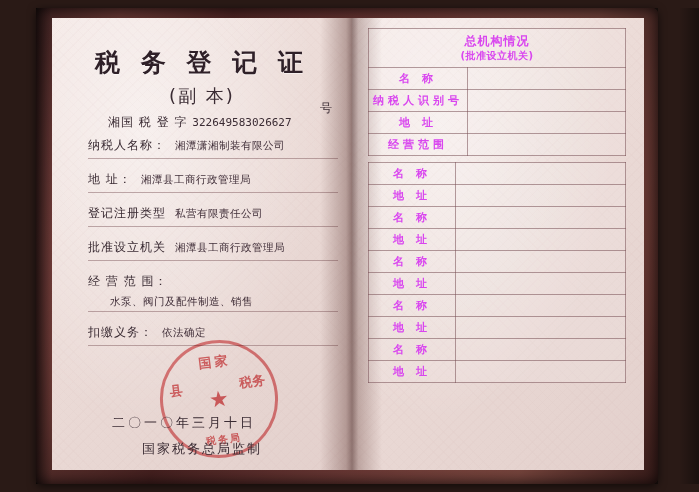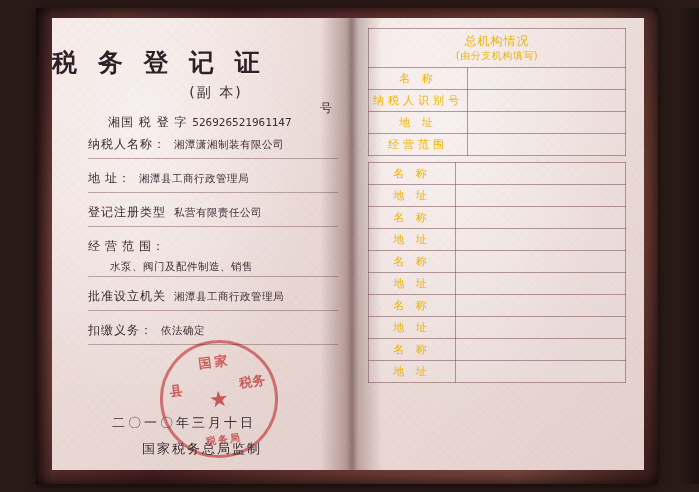--- a/index.html
+++ b/index.html
@@ -78,37 +78,36 @@
   }
 
   
   .cn { font-family: "DejaVu Sans", "Liberation Sans", sans-serif; color: #3a2b33; }
 
   .doc-title {
     position: absolute;
     top: 28px;
     left: 0;
     width: 300px;
-    text-align: left;
+    text-align: center;
     font-size: 25px;
     font-weight: bold;
     letter-spacing: 6px;
     color: #2f2028;
     text-shadow: 0 1px 0 rgba(255,255,255,0.5);
   }
   .doc-subtitle {
     position: absolute;
     top: 66px;
     left: 0;
     width: 300px;
     text-align: center;
-    font-size: 14px;
+    font-size: 18px;
     letter-spacing: 2px;
     color: #3a2b33;
-    margin-left: 14px;
   }
 
   .reg-line {
     position: absolute;
     top: 96px;
     left: 56px;
     width: 230px;
     font-size: 12px;
     letter-spacing: 1px;
     color: #3a2b33;
@@ -125,21 +124,20 @@
     left: 320px;
     font-size: 12px;
     color: #3a2b33;
   }
 
   .fields { position: absolute; left: 36px; top: 116px; width: 250px; }
   .field {
     position: relative;
     margin-bottom: 12px;
     min-height: 22px;
-    font-family: Liberation Serif, serif;
   }
   .field-label {
     font-size: 12px;
     letter-spacing: 1px;
     color: #3a2b33;
     display: inline-block;
   }
   .field-value {
     font-size: 10.5px;
     color: #42303a;
@@ -226,22 +224,22 @@
   }
   .tbl {
     width: 100%;
     border-collapse: collapse;
     background: rgba(255,255,255,0.10);
   }
   .tbl td, .tbl th {
     border: 1px solid rgba(120,80,85,0.55);
     height: 21px;
     font-size: 11px;
-    color: #eab308;
-    font-weight: normal;
+    color: #d946ef;
+    font-weight: bold;
     padding: 0 4px;
   }
   .tbl .hdr {
     text-align: center;
     height: 38px;
     line-height: 1.35;
     letter-spacing: 1px;
     font-size: 12px;
   }
   .tbl .hdr .sub { font-size: 10px; letter-spacing: 0.5px; display: block;}
@@ -281,21 +279,21 @@
   <div class="pages">
 
     <div class="page page-left">
       <div class="texture"></div>
 
       <div class="doc-title cn">税 务 登 记 证</div>
       <div class="doc-subtitle cn">(副 本)</div>
 
       <div class="reg-line cn">
         <span>湘国  税  登  字</span>
-        <span class="num">526926521961147</span>
+        <span class="num">322649583026627</span>
       </div>
 
       <div class="fields cn">
 
         <div class="field">
           <span class="field-label">纳税人名称：</span>
           <span class="field-value">湘潭潇湘制装有限公司</span>
           <span class="field-underline"></span>
         </div>
 
@@ -306,28 +304,28 @@
           <span class="field-underline"></span>
         </div>
 
         <div class="field">
           <span class="field-label">登记注册类型</span>
           <span class="field-value">私营有限责任公司</span>
           <span class="field-underline"></span>
         </div>
 
         <div class="field">
+          <span class="field-label">批准设立机关</span>
+          <span class="field-value">湘潭县工商行政管理局</span>
+          <span class="field-underline"></span>
+        </div>
+
+        <div class="field">
           <span class="field-label">经 营 范 围：</span>
           <span class="field-value second-row">水泵、阀门及配件制造、销售</span>
-          <span class="field-underline"></span>
-        </div>
-
-        <div class="field">
-          <span class="field-label">批准设立机关</span>
-          <span class="field-value">湘潭县工商行政管理局</span>
           <span class="field-underline"></span>
         </div>
 
         <div class="field">
           <span class="field-label">扣缴义务：</span>
           <span class="field-value">依法确定</span>
           <span class="field-underline"></span>
         </div>
 
       </div>
@@ -351,21 +349,21 @@
     <div class="gutter"></div>
   </div>
 
   <div class="tbl-wrap">
 
     <table class="tbl cn">
       <tbody>
           <tr>
         <td class="hdr" colspan="2">
           <span>总机构情况</span>
-          <span class="sub">(由分支机构填写)</span>
+          <span class="sub">(批准设立机关)</span>
         </td>
       </tr>
       <tr>
         <td class="lbl">名    称</td>
         <td class="val"></td>
       </tr>
       <tr>
         <td class="lbl">纳税人识别号</td>
         <td class="val"></td>
       </tr>

